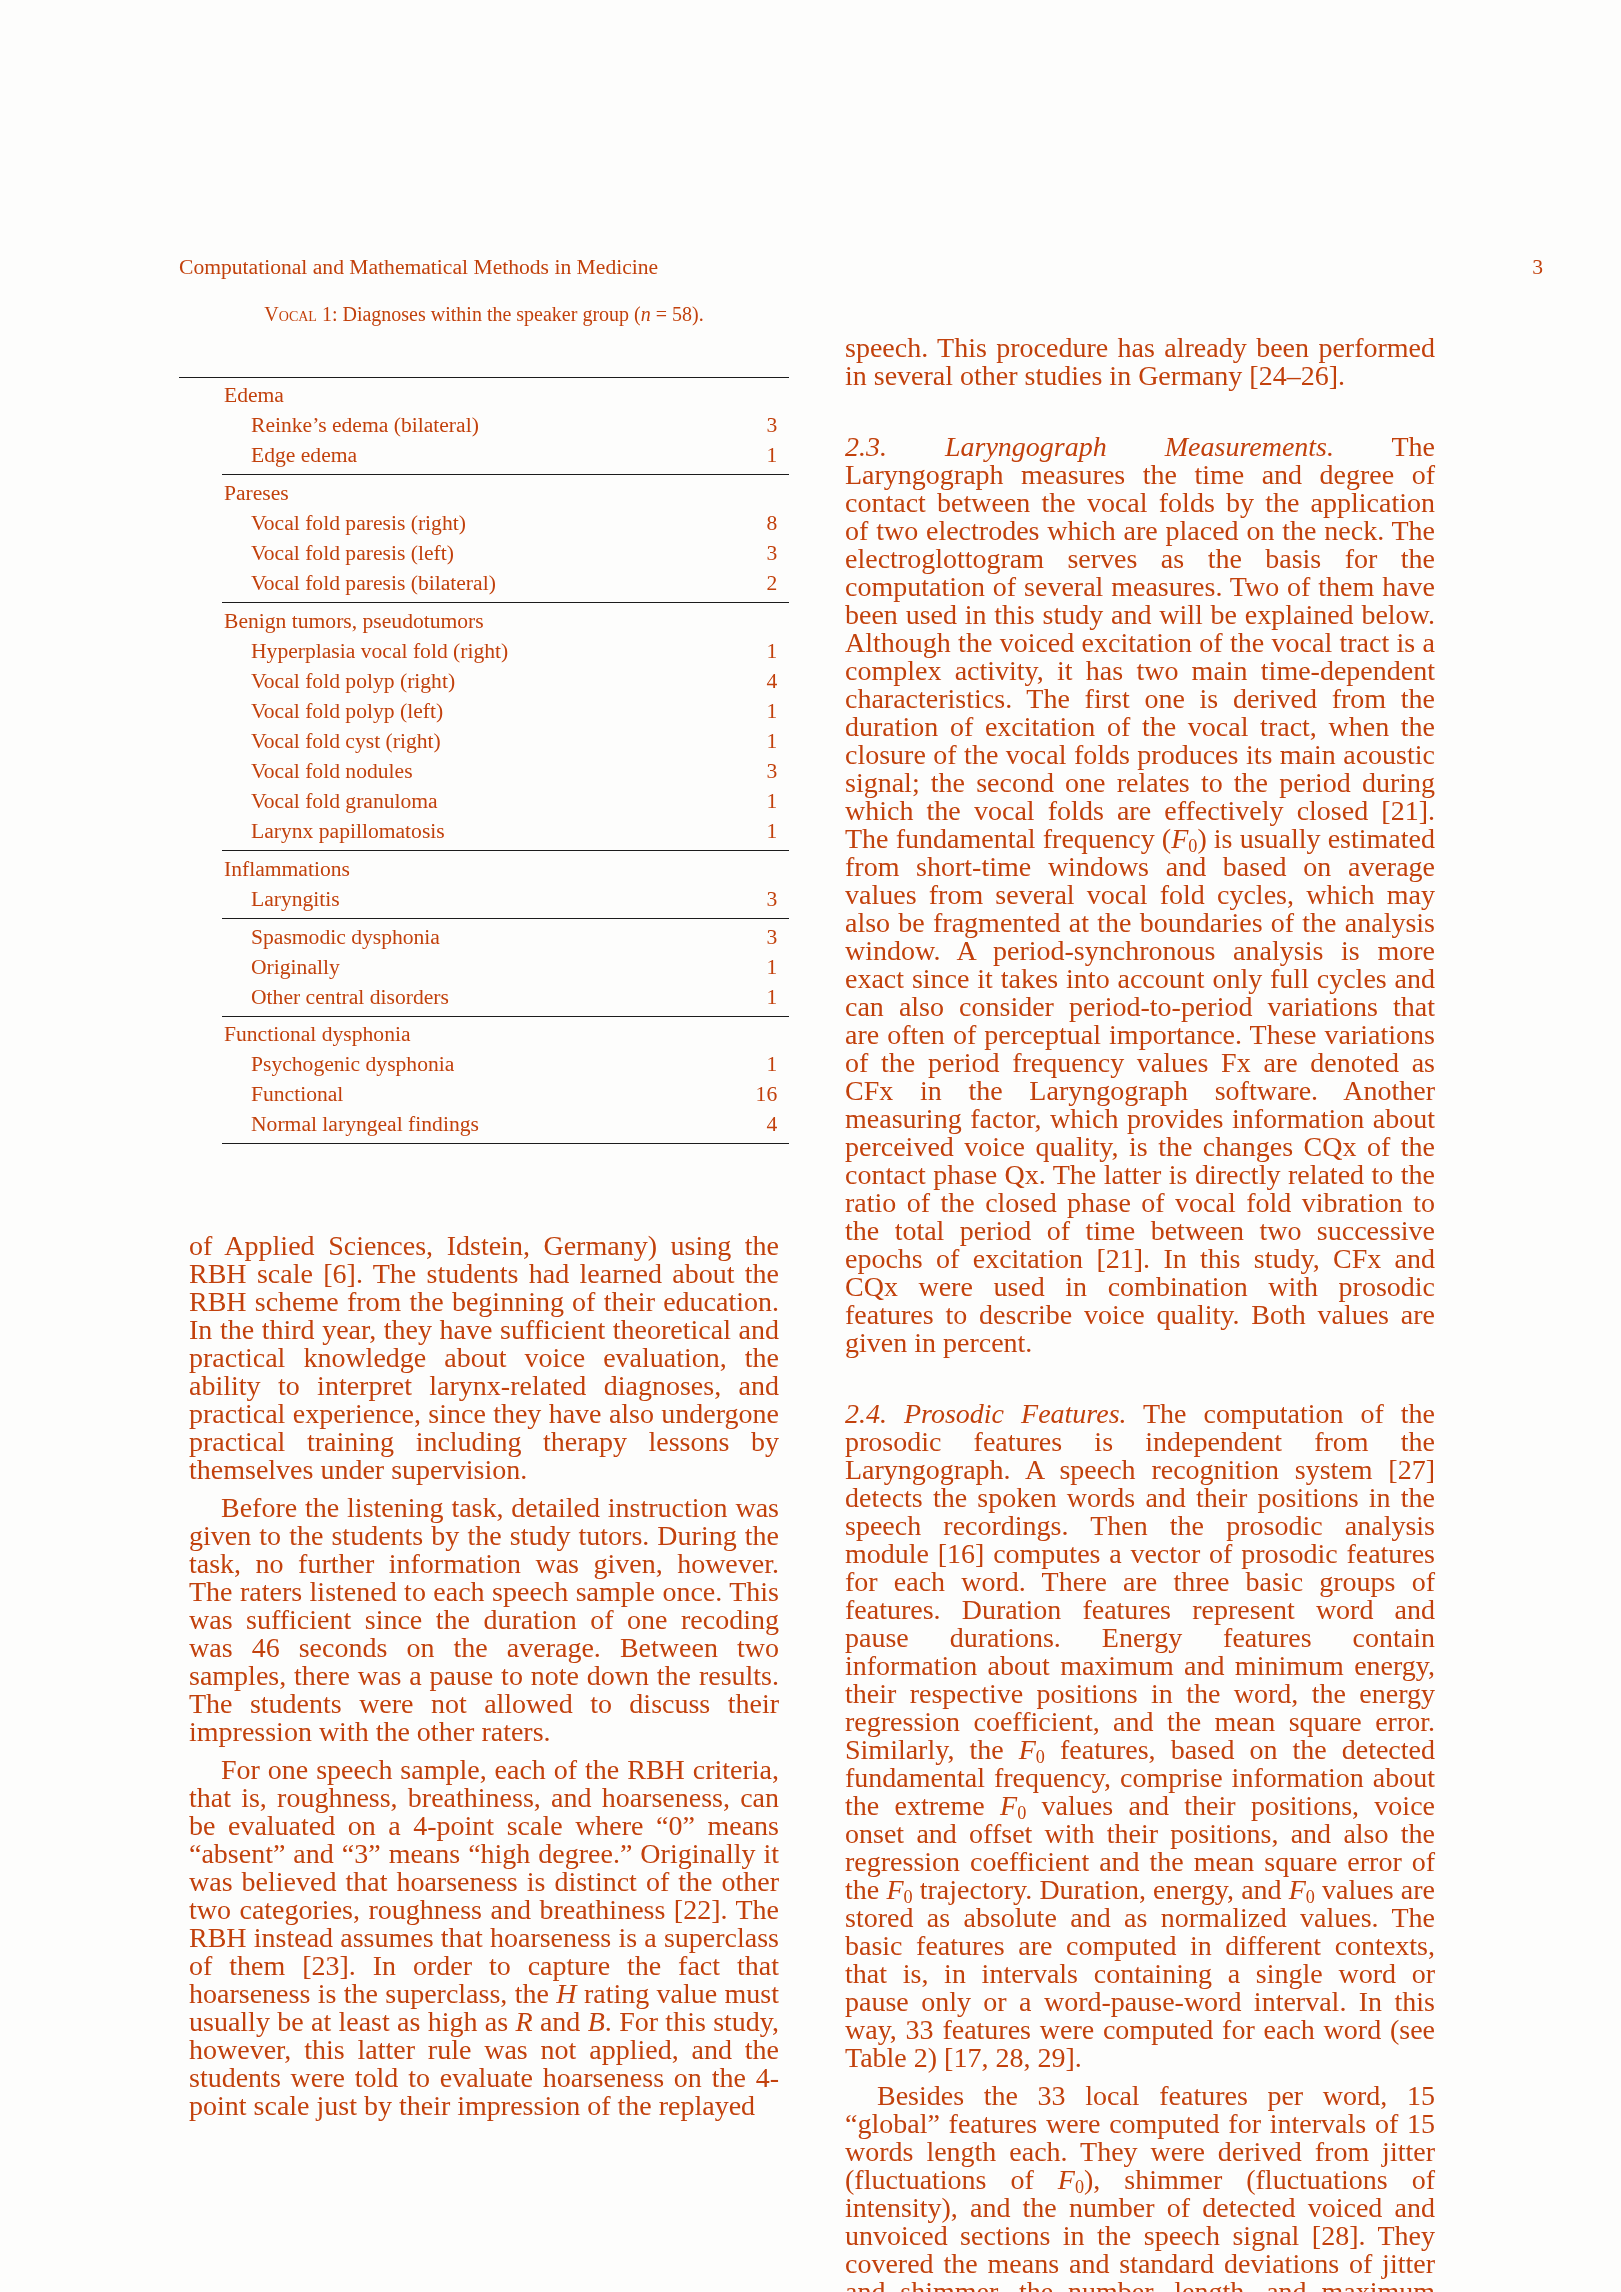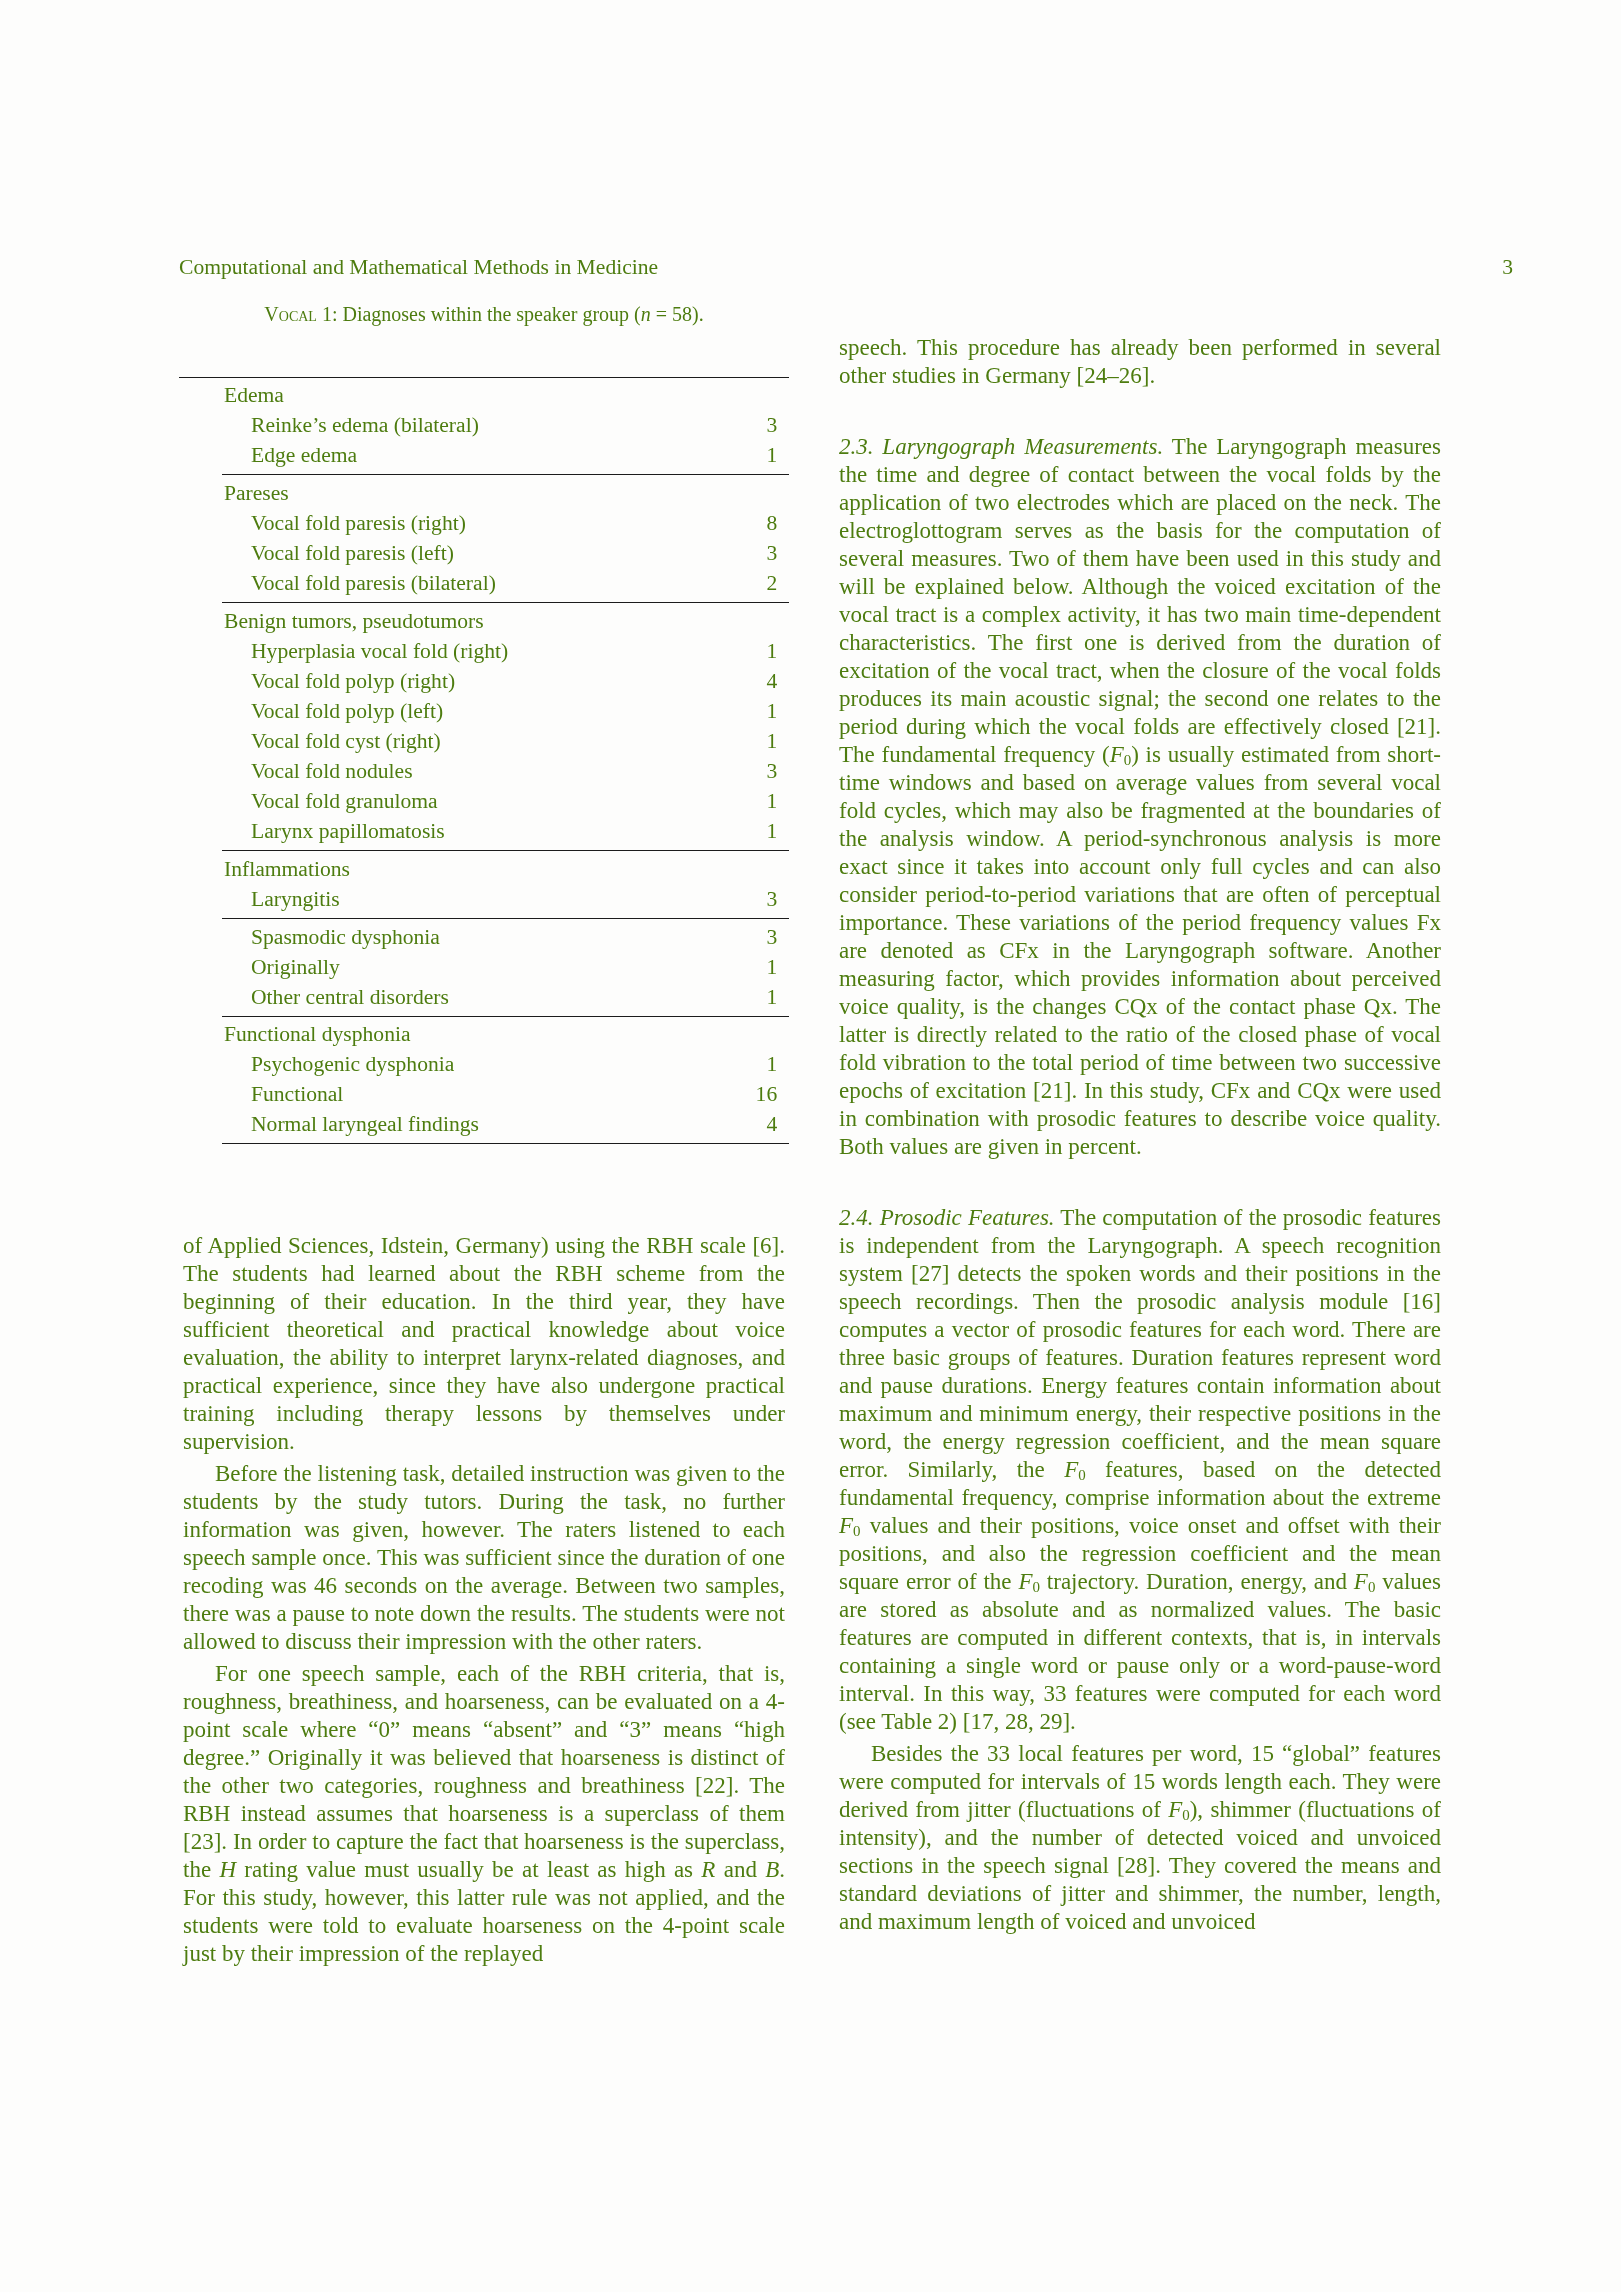--- a/index.html
+++ b/index.html
@@ -2,44 +2,44 @@
 <html><head>
 <meta charset="utf-8">
 <style>
   html,body { margin:0; padding:0; background:#e8e8e8; }
   .page {
     position: relative;
     width: 1621px;
     height: 2293px;
     margin: 0 auto;
     background: #fdfdfc;
-    color: #4d7c0f;
+    color: #c2410c;
     font-family: "Liberation Serif", "DejaVu Serif", serif;
     overflow: hidden;
     box-sizing: border-box;
-    padding: 255px 108px 0 179px;
+    padding: 255px 78px 0 179px;
   }
   .running-head {
     display: flex;
     justify-content: space-between;
     align-items: baseline;
     font-size: 21.6px;
     line-height: 25.5px;
   }
   .columns {
     display: flex;
     gap: 46px;
     margin-top: 0;
   }
   .col { width: 610px; box-sizing: border-box; }
   .para {
-    font-size: 23px;
+    font-size: 28px;
     line-height: 28px;
     text-align: justify;
-    margin: 4px;
+    margin: 10px;
   }
   .para.indent { text-indent: 32px; }
   .para.first-right { margin-top: 53px; }
   .para.section-gap { margin-top: 43px; }
   .para.after-table { margin-top: 88px; }
   .sc { font-variant: small-caps; }
   .caption {
     margin-top: 21.6px;
     font-size: 20px;
     line-height: 25.5px;

